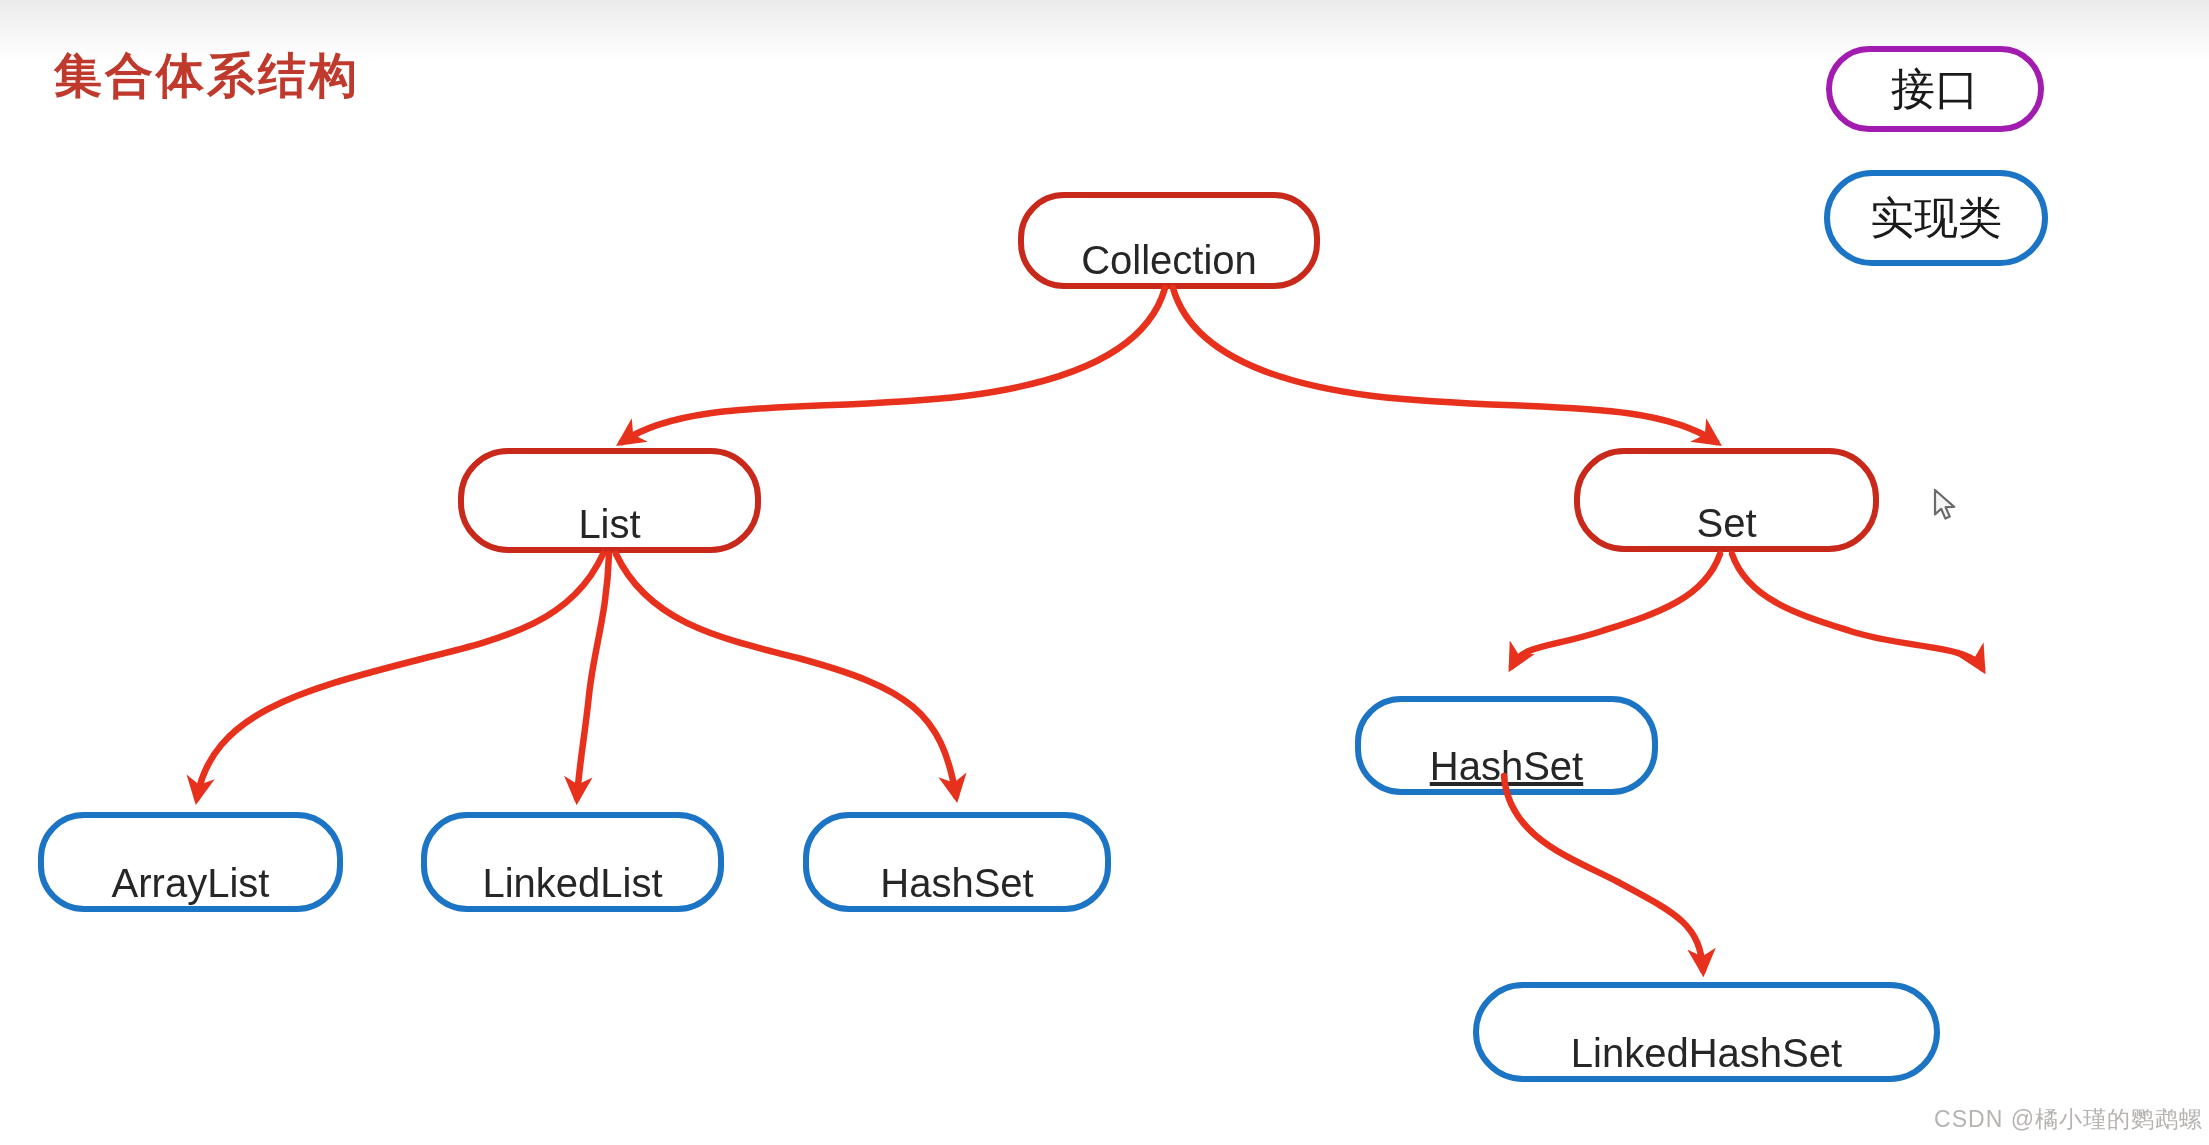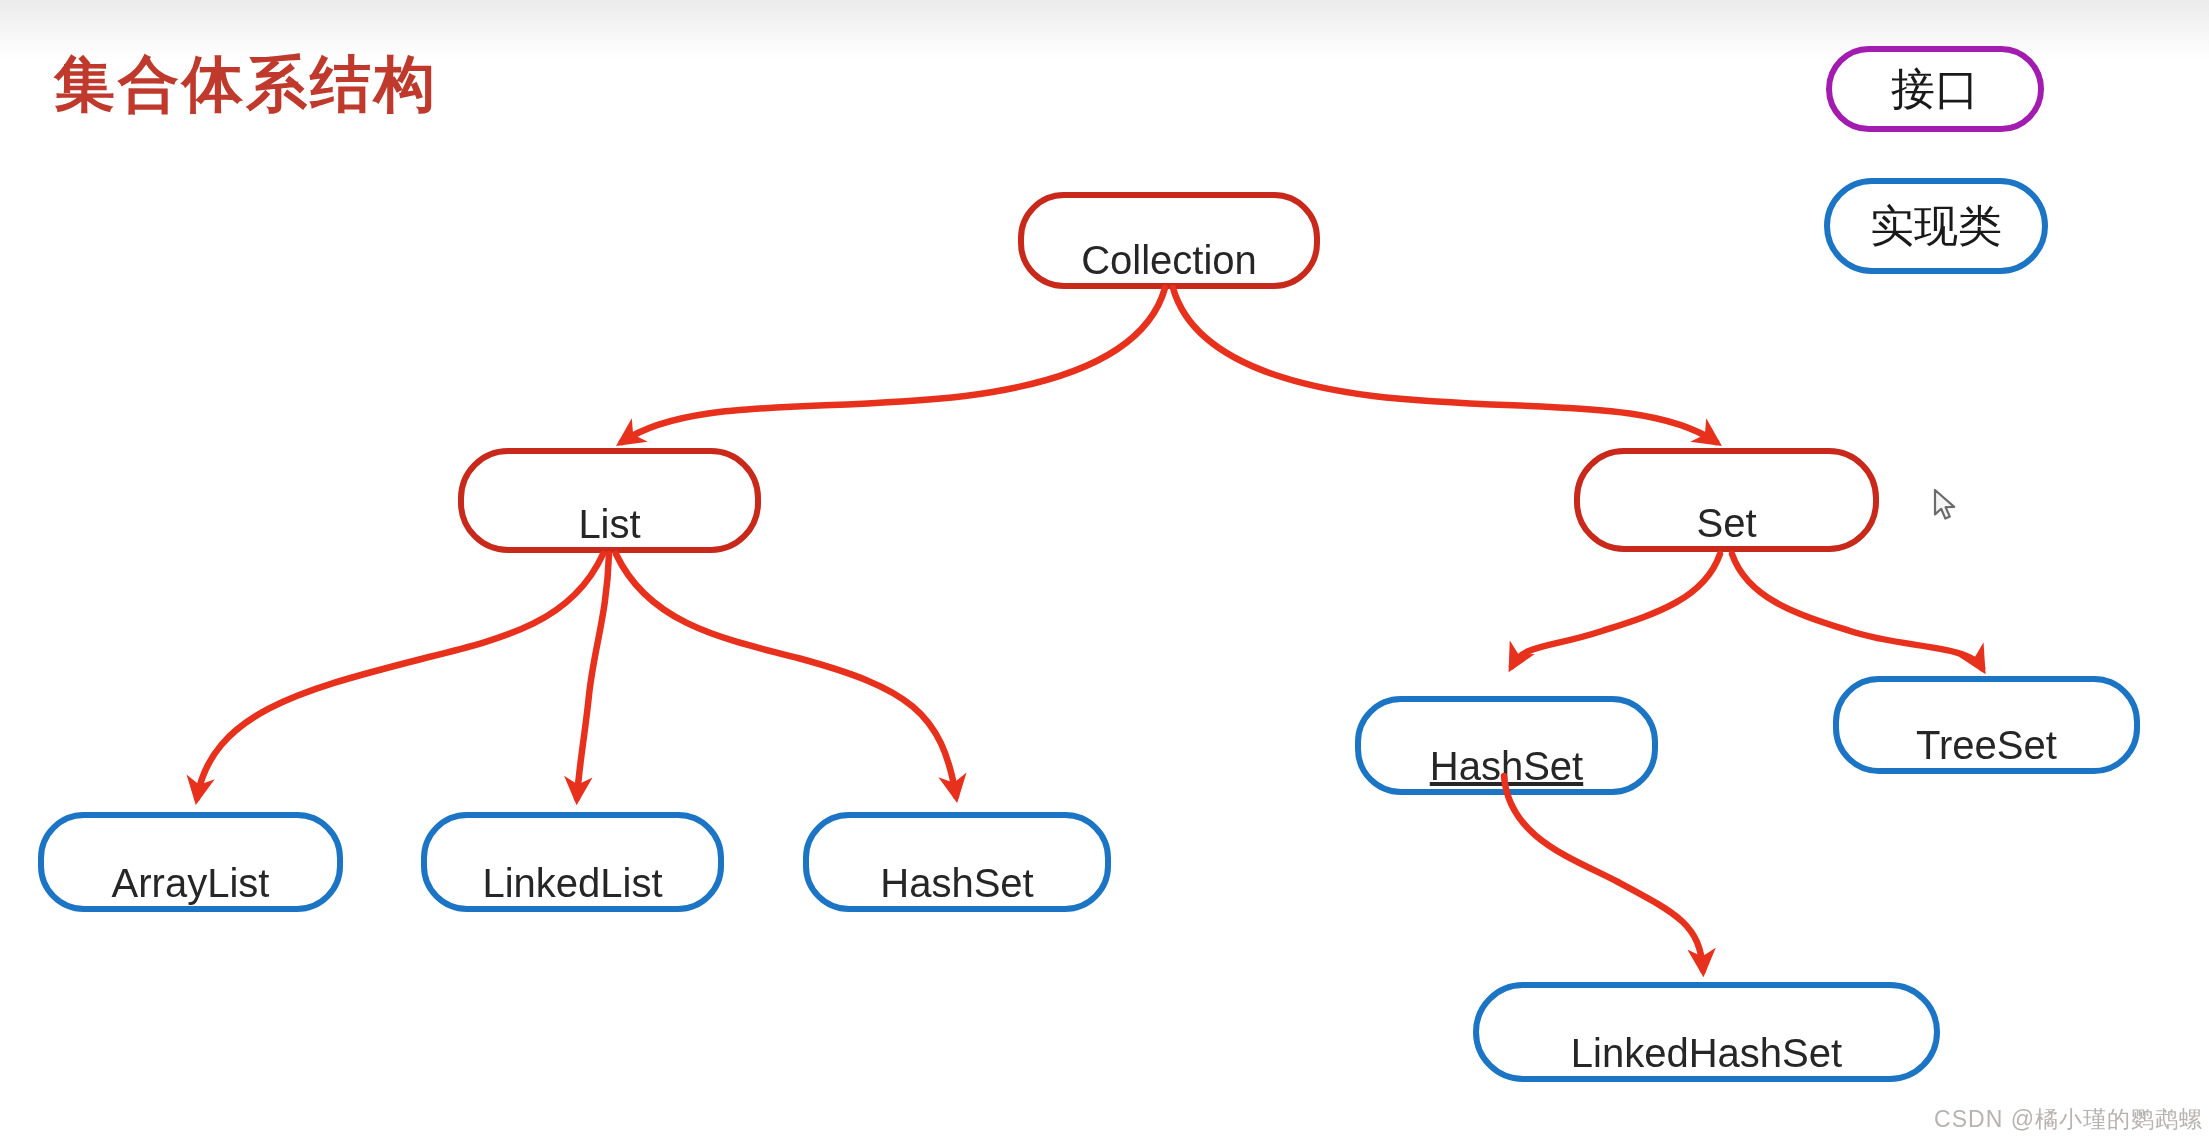--- a/index.html
+++ b/index.html
@@ -10,21 +10,21 @@
     background: #ffffff;
     overflow: hidden;
     font-family: "Liberation Sans", "DejaVu Sans", sans-serif;
   }
   .top-fade {
     position: absolute; top: 0; left: 0; right: 0; height: 60px;
     background: linear-gradient(to bottom, #ebebeb 0%, rgba(255,255,255,0) 100%);
   }
   .page-title {
     position: absolute; left: 54px; top: 44px;
-    font-size: 61px; font-weight: 700; letter-spacing: 3px;
+    font-size: 48px; font-weight: 700; letter-spacing: 3px;
     color: var(--title, #bf3a2c);
   }
   .node {
     position: absolute;
     display: flex; align-items: flex-end; justify-content: center;
     background: #ffffff;
     color: var(--node-text, #262626);
     font-size: 40px;
     box-sizing: border-box;
     z-index: 2;
@@ -63,21 +63,21 @@
 
 <div class="stage">
 
   <div class="top-fade"></div>
 
   <div class="page-title">集合体系结构</div>
 
   <div class="legend-pill interface" style="left:1826px; top:46px; width:218px; height:86px; border-radius:44px;">
     <span>接口</span>
   </div>
-  <div class="legend-pill impl" style="left:1824px; top:170px; width:224px; height:96px; border-radius:48px;margin-top:8px;">
+  <div class="legend-pill impl" style="left:1824px; top:170px; width:224px; height:96px; border-radius:48px;">
     <span>实现类</span>
   </div>
 
   <svg class="edges" width="2209" height="1145" viewBox="0 0 2209 1145">
     <defs>
       <marker id="ah" viewBox="0 0 10 10" refX="7.5" refY="5" markerWidth="4.4" markerHeight="4.4" orient="auto-start-reverse">
         <path class="arrowhead" d="M0,0 L10,5 L0,10 L2.8,5 Z"></path>
       </marker>
     </defs>
     <path class="edge" marker-end="url(#ah)" d="M 1165 288 C 1148 348, 1075 382, 965 396 C 820 413, 690 396, 622 442"></path>
@@ -111,23 +111,20 @@
   </div>
 
   <div class="node impl" style="left:803px; top:812px; width:308px; height:100px; border-radius:46px;">
     <span>HashSet</span>
   </div>
 
   <div class="node impl" style="left:1355px; top:696px; width:303px; height:99px; border-radius:46px;text-decoration:underline;">
     <span>HashSet</span>
   </div>
 
-  <div class="node impl" style="left:1833px; top:676px; width:307px; height:98px; border-radius:46px;">
-    <span>TreeSet</span>
-  </div>
 
   <div class="node impl" style="left:1473px; top:982px; width:467px; height:100px; border-radius:50px;">
     <span>LinkedHashSet</span>
   </div>
 
   <svg class="cursor" style="left:1931px; top:488px;" width="30" height="34" viewBox="0 0 15 17">
     <path d="M2,1 L2,13.2 L5.1,10.4 L7.2,15.3 L9.4,14.3 L7.3,9.6 L11.6,9.4 Z" fill="#f5f5f5" stroke="#6b6b6b" stroke-width="1.1" stroke-linejoin="round"></path>
   </svg>
 
   <div class="watermark">CSDN @橘小瑾的鹦鹉螺</div>

